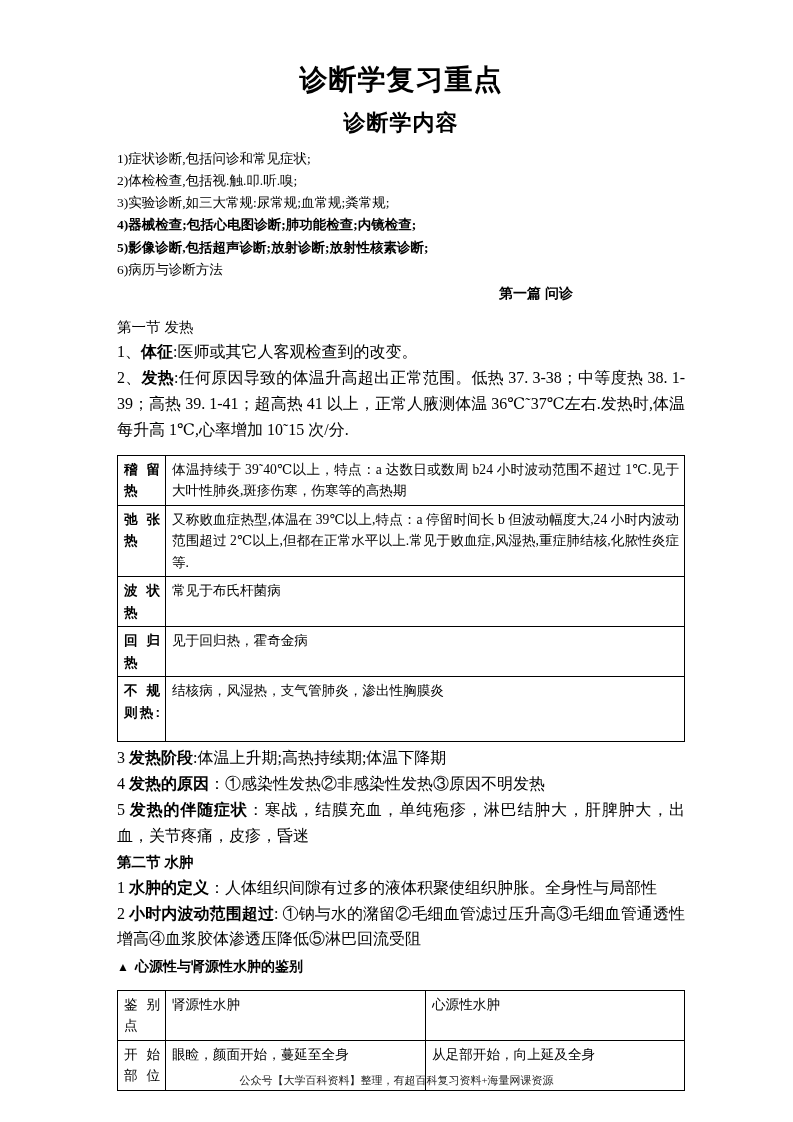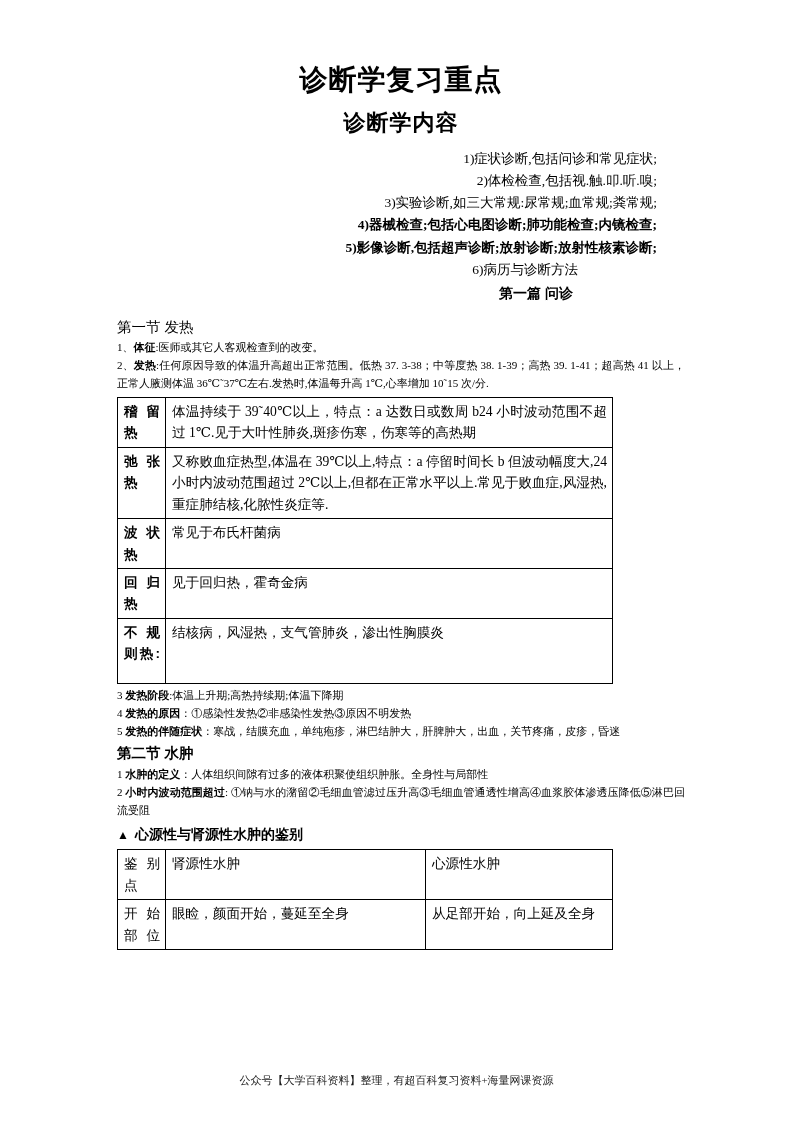--- a/index.html
+++ b/index.html
@@ -45,21 +45,20 @@
     line-height: 1.25;
   }
 
   
   .intro-list {
     margin-top: 11px;
     font-size: 13.5px;
     line-height: 1.65;
   }
   .intro-item {
-    text-align: right;
     white-space: nowrap;
     padding-right: 28px;
   }
   .intro-item.heavy {
     font-weight: 700;
   }
   .intro-item.last {
     padding-right: 107px;
   }
 
@@ -83,21 +82,21 @@
   .section-heading-2 {
     font-size: 14.5px;
     font-weight: bold;
     font-family: "Liberation Sans", "DejaVu Sans", sans-serif;
     margin-top: 2px;
     line-height: 1.65;
   }
 
   
   .para {
-    font-size: 11px;
+    font-size: 16px;
     line-height: 1.62;
     text-align: justify;
     margin: 0;
   }
   .para b,
   .lead {
     font-weight: bold;
     font-family: "Liberation Sans", "DejaVu Sans", sans-serif;
   }
   .num {
@@ -114,23 +113,23 @@
     line-height: 1.6;
   }
   .tri {
     font-size: 12px;
     margin-right: 6px;
   }
 
   
   table.doc-table {
     border-collapse: collapse;
-    width: 496px;
+    width: 568px;
     table-layout: fixed;
-    margin-top: 4px;
+    margin-top: 12px;
     margin-bottom: 3px;
   }
   table.doc-table td {
     border: 1px solid #000000;
     vertical-align: top;
     padding: 3px 5px 3px 6px;
     font-size: 13.6px;
     line-height: 1.58;
     text-align: justify;
   }

